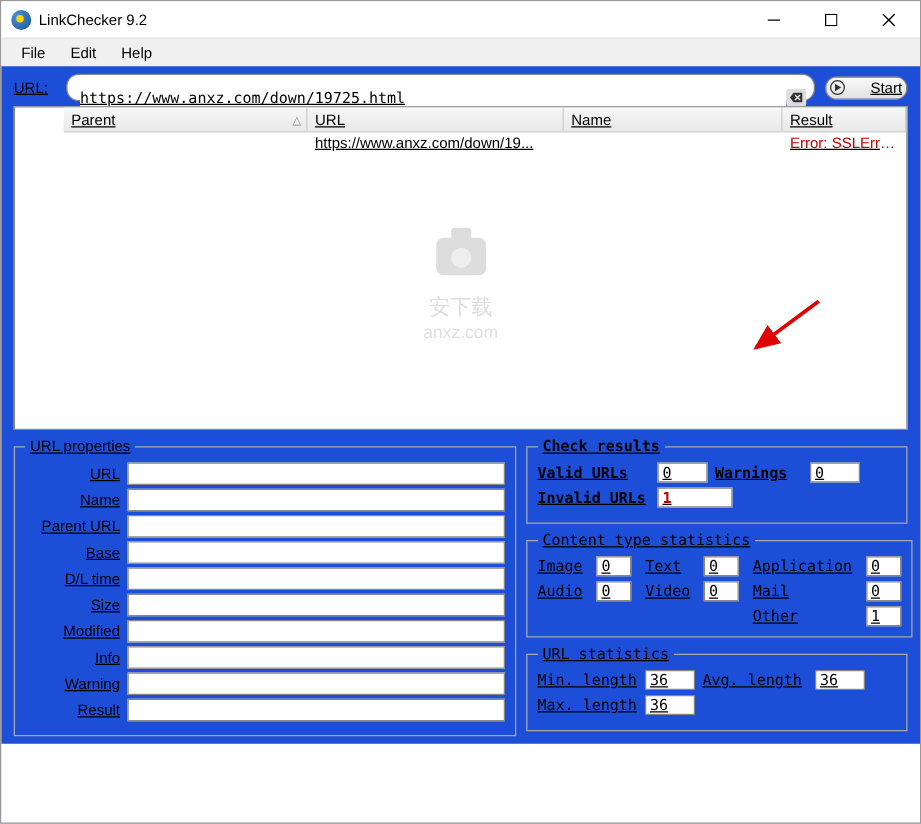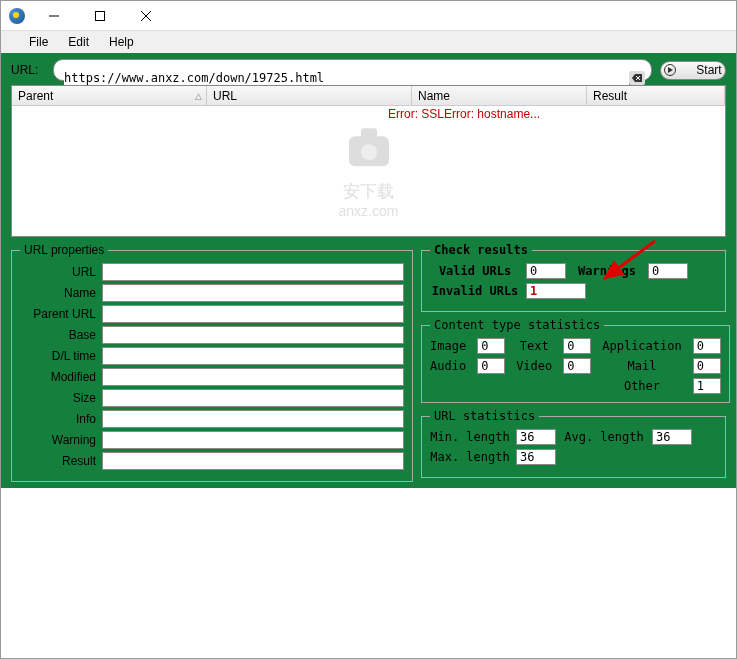--- a/index.html
+++ b/index.html
@@ -33,28 +33,29 @@
 .titlebar .title { flex: 1; font-size: 12px; }
 .titlebar .win-btns { display: flex; }
 .titlebar .win-btn {
   width: 46px; height: 28px;
   display: flex; align-items: center; justify-content: center;
   font-size: 13px; cursor: default;
 }
 .menubar {
   height: 22px;
   display: flex; align-items: center;
-  padding: 0 20px;
+  padding: 0 8px;
   background: #f0f0f0;
   gap: 4px;
 }
 .menubar .menu-item { padding: 2px 8px; cursor: default; }
 .content {
-  background: #15803d;
+  background: #1d4ed8;
   padding: 6px 10px;
+  text-decoration: underline;
 }
 .url-row {
   display: flex; align-items: center; gap: 8px;
   margin-bottom: 4px;
 }
 .url-row .lbl { width: 34px; }
 .url-input-wrap {
   flex: 1;
   display: flex; align-items: center;
   background: #fff;
@@ -87,23 +88,24 @@
   width: 12px; height: 12px; border: 1px solid #333; border-radius: 50%;
   display: flex; align-items: center; justify-content: center;
 }
 .status-row {
   display: flex; gap: 30px; margin: 4px 0 6px 0;
 }
 .status-row span { white-space: pre; }
 .table-wrap {
   background: #fff;
   border: 1px solid #888;
-  height: 152px;
+  height: 259px;
   display: flex; flex-direction: column;
   position: relative;
+  padding-left: 39px;
 }
 .table-head {
   display: flex;
   background: linear-gradient(#f8f8f8, #e8e8e8);
   border-bottom: 1px solid #ccc;
   height: 20px;
 }
 .th {
   border-right: 1px solid #ccc;
   padding: 2px 6px;
@@ -138,21 +140,21 @@
 .prop-row input {
   flex: 1; height: 18px; border: 1px solid #888;
   background: #fff; padding: 0 4px; font-size: 12px;
 }
 .small-grid-3 {
   display: grid;
   grid-template-columns: auto 28px auto 28px auto 28px;
   gap: 4px 11px;
   align-items: center;
 }
-.slbl { text-align: center; font-family: monospace; font-size: 12px; }
+.slbl { text-align: left; font-family: monospace; font-size: 12px; }
 .sbox {
   border: 1px solid #888; background: #fff;
   height: 16px; padding: 0 3px;
   font-family: monospace; font-size: 12px;
   display: flex; align-items: center;
 }
 .invalid { color: #c00000; font-weight: bold; }
 .bold { font-weight: bold; }
 .stat-row { display: flex; gap: 6px; align-items: center; margin-bottom: 4px; }
 .stat-row .sbox { width: 40px; }
@@ -170,20 +172,21 @@
   pointer-events: none;
   text-align: center;
 }
 .mono { font-family: monospace; }
 </style>
 </head>
 <body>
 
 <div class="titlebar">
   <div class="app-icon"></div>
+  <div class="title">LinkChecker 9.2</div>
   <div class="win-btns">
     <div class="win-btn">
       <svg width="10" height="10">
           <line x1="0" y1="5" x2="10" y2="5" stroke="#000" stroke-width="1"></line>
         </svg>
     </div>
     <div class="win-btn">
       <svg width="10" height="10">
           <rect x="0.5" y="0.5" width="9" height="9" fill="none" stroke="#000" stroke-width="1"></rect>
         </svg>
@@ -232,20 +235,21 @@
           <span>Parent</span>
           <span class="sort">△</span>
         </div>
       <div class="th col-url">URL</div>
       <div class="th col-name">Name</div>
       <div class="th col-result">Result</div>
     </div>
     <div class="table-body">
       <div class="tr">
         <div class="td col-parent"></div>
+        <div class="td col-url">https://www.anxz.com/down/19...</div>
         <div class="td col-name"></div>
         <div class="td col-result error-text">Error: SSLError: hostname...</div>
       </div>
     </div>
     <div class="watermark">
       <svg width="60" height="50" viewBox="0 0 60 50">
           <rect x="10" y="14" width="40" height="30" rx="6" fill="#ddd"></rect>
           <rect x="22" y="6" width="16" height="12" rx="3" fill="#ddd"></rect>
           <circle cx="30" cy="30" r="8" fill="#eee"></circle>
         </svg>
@@ -280,25 +284,25 @@
         </div>
       <div class="prop-row">
           <span class="plbl">Base</span>
           <input value="" style="">
         </div>
       <div class="prop-row">
           <span class="plbl">D/L time</span>
           <input value="" style="">
         </div>
       <div class="prop-row">
+          <span class="plbl">Size</span>
+          <input value="" style="">
+        </div>
+      <div class="prop-row">
           <span class="plbl">Modified</span>
-          <input value="" style="">
-        </div>
-      <div class="prop-row">
-          <span class="plbl">Size</span>
           <input value="" style="">
         </div>
       <div class="prop-row">
           <span class="plbl">Info</span>
           <input value="" style="">
         </div>
       <div class="prop-row">
           <span class="plbl">Warning</span>
           <input value="" style="">
         </div>

